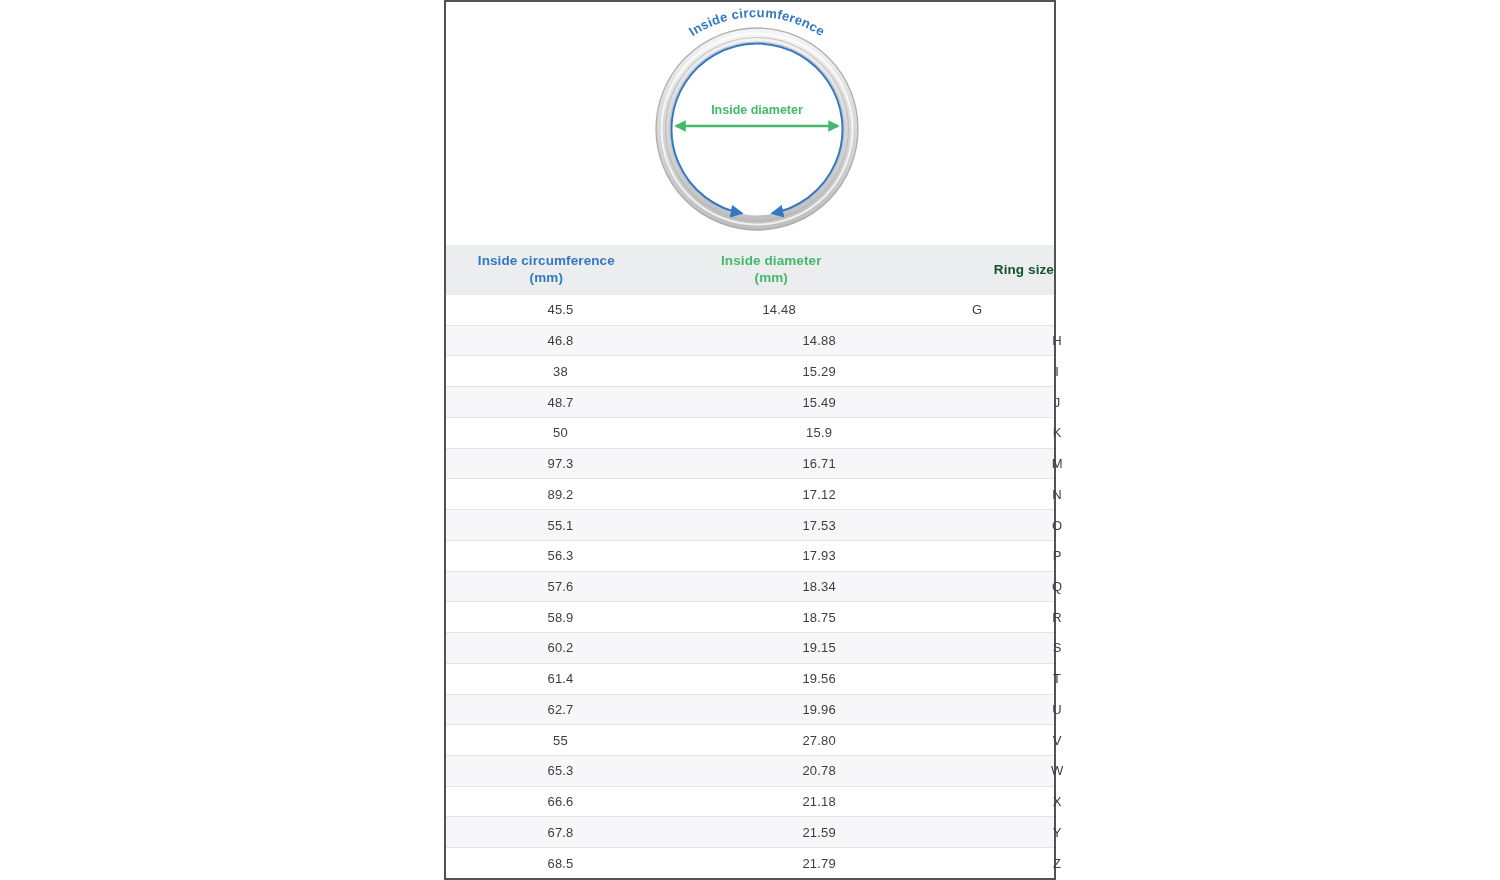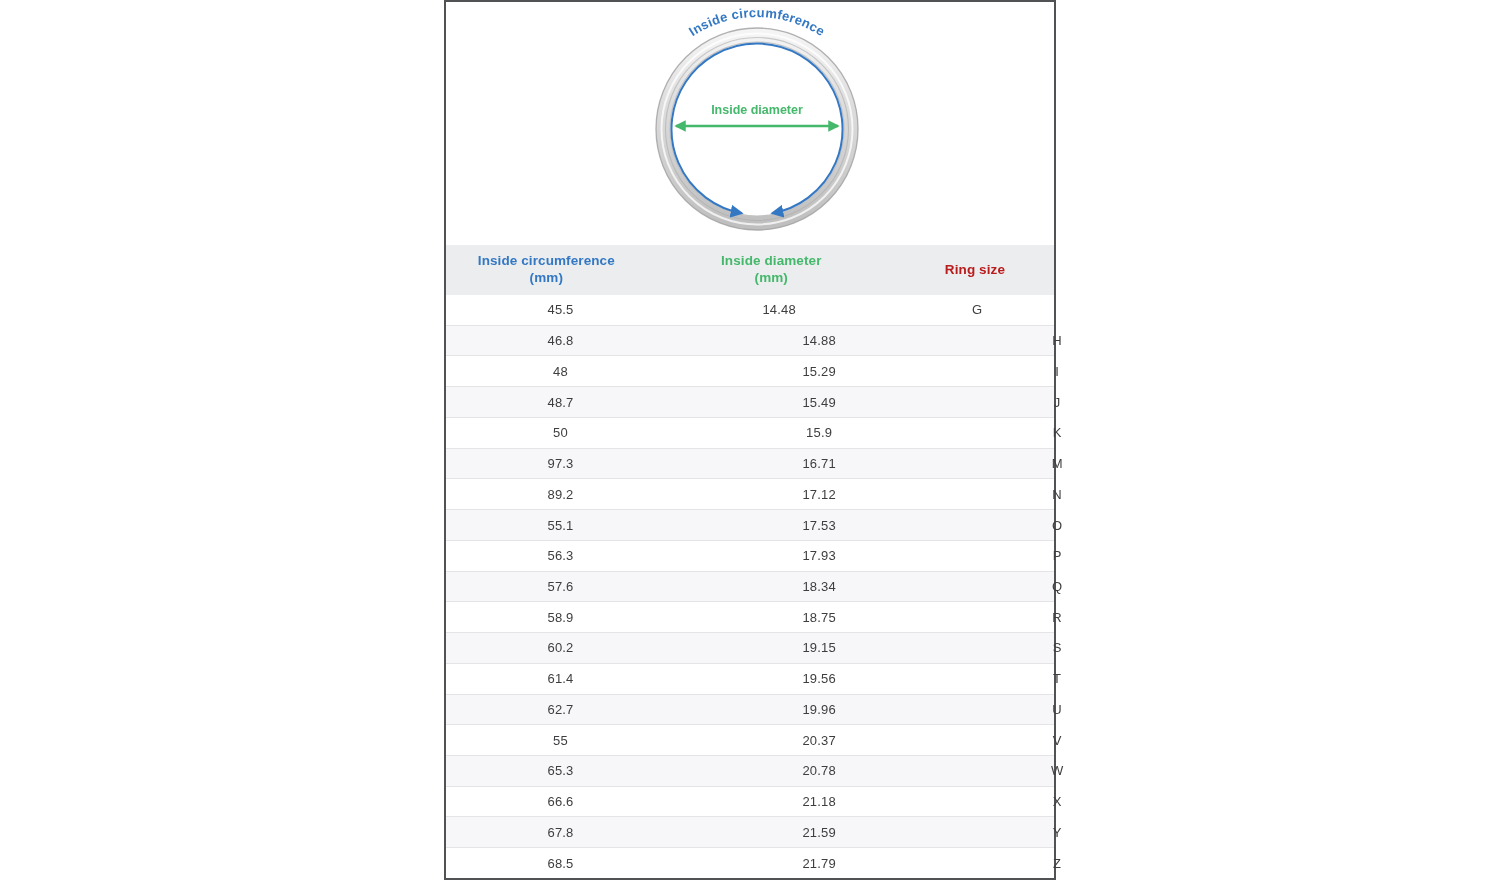--- a/index.html
+++ b/index.html
@@ -34,21 +34,21 @@
   }
   .th {
     text-align: center;
     font-size: 13.5px;
     font-weight: 700;
     line-height: 1.25;
     letter-spacing: 0.1px;
   }
   .th-circ { color: #3478c4; }
   .th-diam { color: #45b86c; }
-  .th-size { color: #b91c1c; }
+  .th-size { color: #14532d; text-align: right; }
 
   .tbody {
     flex: 1;
     display: flex;
     flex-direction: column;
   }
   .tr {
     flex: 1;
     display: grid;
     grid-template-columns: 33% 41% 26%;
@@ -134,21 +134,21 @@
         <div class="td">45.5</div>
         <div class="td">14.48</div>
         <div class="td">G</div>
       </div>
       <div class="tr">
         <div class="td">46.8</div>
         <div class="td">14.88</div>
         <div class="td">H</div>
       </div>
       <div class="tr">
-        <div class="td">48</div>
+        <div class="td">38</div>
         <div class="td">15.29</div>
         <div class="td">I</div>
       </div>
       <div class="tr">
         <div class="td">48.7</div>
         <div class="td">15.49</div>
         <div class="td">J</div>
       </div>
       <div class="tr">
         <div class="td">50</div>
@@ -195,21 +195,21 @@
         <div class="td">19.56</div>
         <div class="td">T</div>
       </div>
       <div class="tr">
         <div class="td">62.7</div>
         <div class="td">19.96</div>
         <div class="td">U</div>
       </div>
       <div class="tr">
         <div class="td">55</div>
-        <div class="td">20.37</div>
+        <div class="td">27.80</div>
         <div class="td">V</div>
       </div>
       <div class="tr">
         <div class="td">65.3</div>
         <div class="td">20.78</div>
         <div class="td">W</div>
       </div>
       <div class="tr">
         <div class="td">66.6</div>
         <div class="td">21.18</div>

